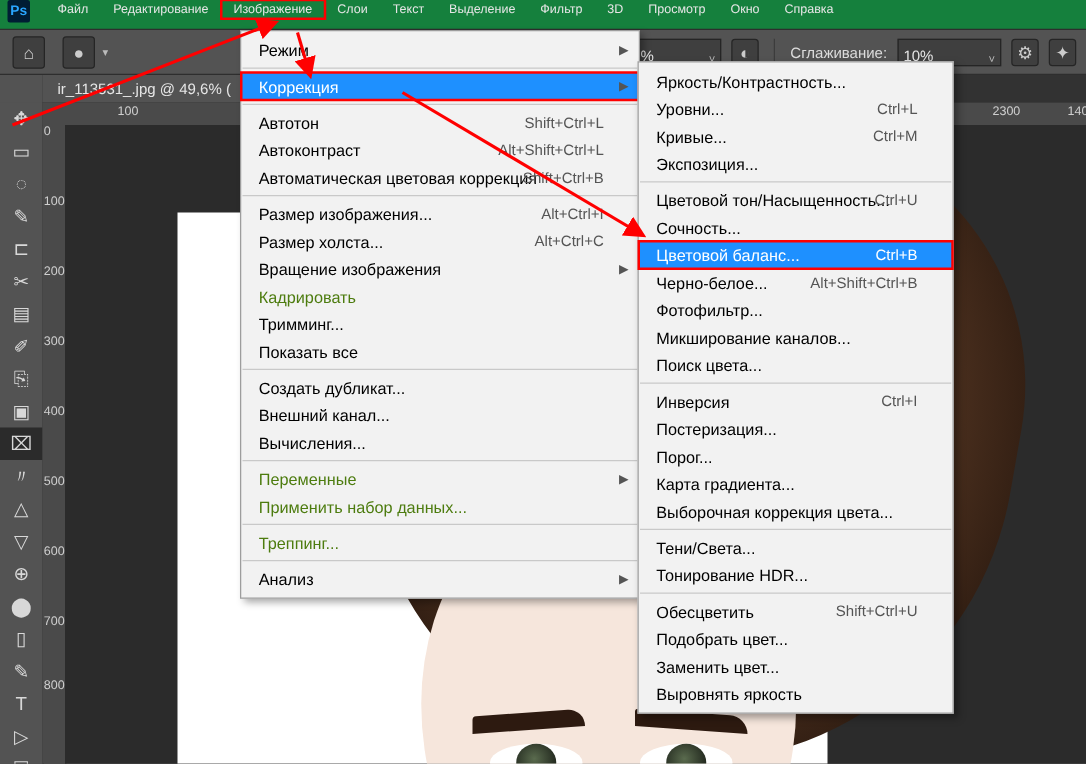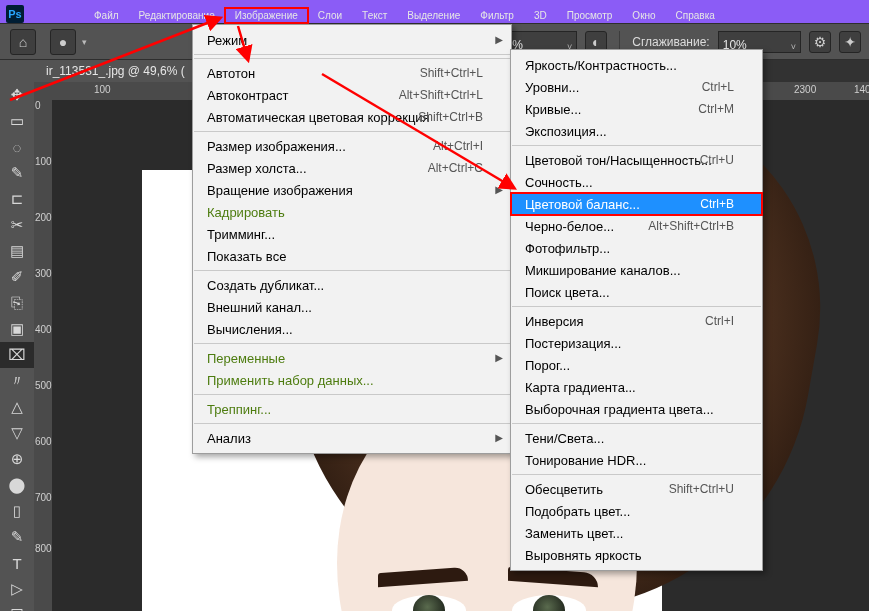--- a/index.html
+++ b/index.html
@@ -14,26 +14,25 @@
     background: #535353;
   }
   body { position: relative; }
 
   
   .menubar {
     position: absolute;
     left: 0; top: 0;
     width: 869px; height: 24px;
     display: flex;
-    align-items: flex-end;
-    background: #8b5cf6;
+    align-items: flex-start;
+    background: #15803d;
     border-bottom: 1px solid #2e2e2e;
     padding-left: 6px;
     box-sizing: border-box;
-    gap: 48px;
   }
   .ps-logo {
     width: 18px; height: 18px;
     background: #001d34;
     color: #29a6ff;
     font-size: 11px;
     font-weight: bold;
     display: flex;
     align-items: center;
     justify-content: center;
@@ -333,20 +332,23 @@
     <div class="pupil-l"></div>
       <div class="pupil-r"></div>
   </div>
 </div>
 
 <div class="menu" id="menu-image">
     <div class="row has-sub">
       <span>Режим</span>
     </div>
     <div class="sep"></div>
+    <div class="row has-sub hl redbox">
+      <span>Коррекция</span>
+    </div>
     <div class="sep"></div>
     <div class="row">
       <span>Автотон</span>
       <span class="shortcut">Shift+Ctrl+L</span>
     </div>
     <div class="row">
       <span>Автоконтраст</span>
       <span class="shortcut">Alt+Shift+Ctrl+L</span>
     </div>
     <div class="row">
@@ -448,21 +450,21 @@
     <div class="row">
       <span>Постеризация...</span>
     </div>
     <div class="row">
       <span>Порог...</span>
     </div>
     <div class="row">
       <span>Карта градиента...</span>
     </div>
     <div class="row">
-      <span>Выборочная градиента цвета...</span>
+      <span>Выборочная коррекция цвета...</span>
     </div>
     <div class="sep"></div>
     <div class="row">
       <span>Тени/Света...</span>
     </div>
     <div class="row">
       <span>Тонирование HDR...</span>
     </div>
     <div class="sep"></div>
     <div class="row">

